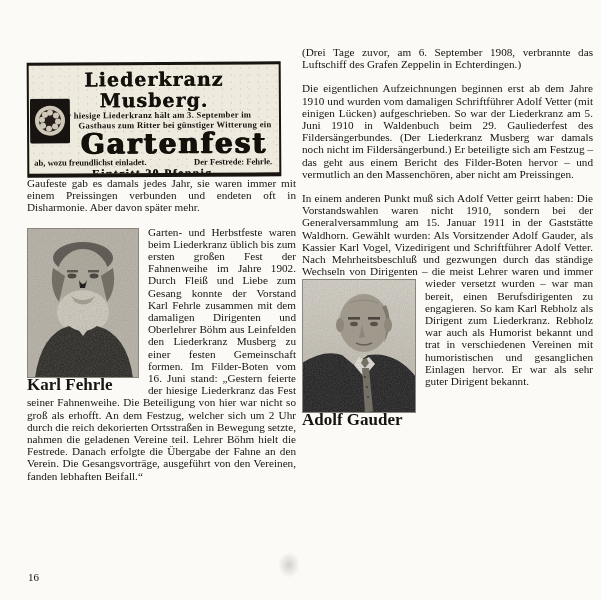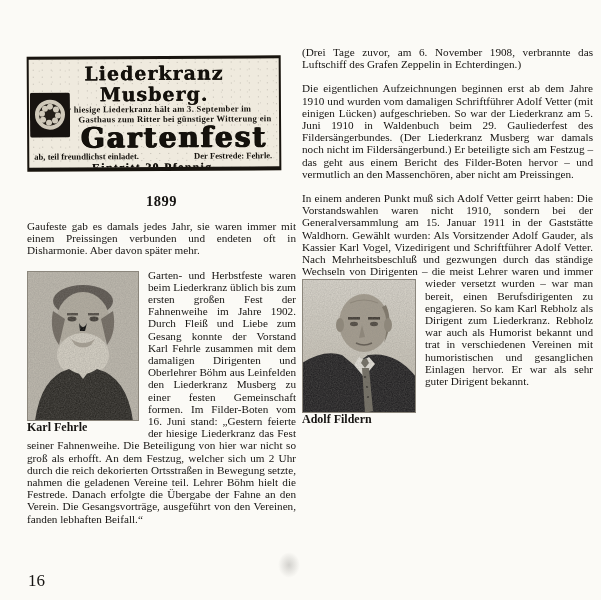--- a/index.html
+++ b/index.html
@@ -3,21 +3,21 @@
 <meta charset="utf-8">
 <style>
   html,body{margin:0;padding:0;}
   body{
     width:601px;height:600px;position:relative;overflow:hidden;
     background:#fbfaf6;color:#161412;
     font-family:"Liberation Serif", serif;
     -webkit-font-smoothing:antialiased;
   }
   .col{position:absolute;text-align:justify;font-size:11.2px;line-height:12.2px;}
-  #left-col{left:27px;top:56px;width:269px;}
+  #left-col{left:27px;top:62px;width:269px;}
   #right-col{left:302px;top:46px;width:291px;}
   p{margin:0;}
   .gap{margin-top:12px;}
 
   
   .clipping{
     position:relative;width:244px;height:101px;
     border:solid #18140f;border-width:3px 2px 4px 2px;
     background:#efeade;
     background-image:
@@ -47,23 +47,23 @@
   .emblem{position:absolute;left:1px;top:33px;width:40px;height:45px;}
 
   
   .year-heading{
     text-align:center;font-weight:bold;font-size:14.5px;line-height:16px;
     margin-top:22px;margin-bottom:11px;letter-spacing:.5px;
   }
   .figure{float:left;margin:2px 9px 2px 0;}
   .figure svg{display:block;}
   .fig-caption{
-    text-align:right;font-weight:bold;font-size:12px;line-height:13px;margin-top:3px;
+    text-align:right;font-weight:bold;font-size:17px;line-height:13px;margin-top:3px;
   }
-  #page-number{position:absolute;left:28px;top:571px;font-size:17px;}
+  #page-number{position:absolute;left:28px;top:571px;font-size:11px;}
   .smudge{position:absolute;left:278px;top:552px;width:22px;height:26px;
     background:radial-gradient(ellipse at center, rgba(90,88,84,.25), rgba(90,88,84,0) 70%);}
 </style>
 </head>
 <body>
 
 <div id="left-col" class="col">
 
   <div class="clipping">
     <svg class="emblem" viewBox="0 0 40 45">
@@ -80,27 +80,26 @@
         <circle cx="12" cy="21" r="3"></circle>
           <circle cx="15" cy="16" r="3"></circle>
       </g>
       <circle cx="20" cy="22" r="4" fill="#241f19"></circle>
     </svg>
     <div class="clip-title">Liederkranz Musberg.</div>
     <div class="clip-sub">Der hiesige Liederkranz hält am 3. September im</div>
     <div class="clip-sub clip-sub2">Gasthaus zum Ritter bei günstiger Witterung ein</div>
     <div class="clip-headline">Gartenfest</div>
     <div class="clip-notes">
-      <span>ab, teil freundlichst einladet.</span>
+      <span>ab, wozu freundlichst einladet.</span>
       <span>Der Festrede: Fehrle.</span>
     </div>
     <div class="clip-footer">Eintritt 20 Pfennig.</div>
   </div>
 
-  <div class="year-heading">1899</div>
 
   <p>Gaufeste gab es damals jedes Jahr, sie waren immer mit einem Preissingen verbunden und endeten oft in Disharmonie. Aber davon später mehr.</p>
 
   <p class="gap"><span class="figure"><svg width="112" height="150" viewBox="0 0 112 150" preserveAspectRatio="none">
       <defs>
         <filter id="grain1" x="0" y="0" width="100%" height="100%">
           <feTurbulence type="fractalNoise" baseFrequency="0.8" numOctaves="2" stitchTiles="stitch"></feTurbulence>
           <feColorMatrix type="matrix" values="0 0 0 0 0.25  0 0 0 0 0.24  0 0 0 0 0.22  0 0 0 0.45 0"></feColorMatrix>
         </filter>
       </defs>
@@ -118,21 +117,21 @@
       <ellipse cx="56" cy="84" rx="26" ry="22" fill="#d9d4c8"></ellipse>
       <path d="M44 68 q12 8 24 0 l-4 6 q-8 5 -16 0 z" fill="#aaa396"></path>
       <path d="M8 150 q6 -44 34 -52 q14 10 28 0 q30 8 36 52 z" fill="#23211d"></path>
       <path d="M50 100 l6 8 l6 -8 l-4 -4 q-2 2 -4 0 z" fill="#d6d1c5"></path>
       <rect width="112" height="150" filter="url(#grain1)"></rect>
       <rect x="0" y="0" width="112" height="150" fill="none" stroke="#8b867c" stroke-width="2"></rect>
     </svg><span class="fig-caption">Karl Fehrle</span></span><span>Garten- und Herbstfeste waren beim Liederkranz üblich bis zum ersten großen Fest der Fahnenweihe im Jahre 1902. Durch Fleiß und Liebe zum Gesang konnte der Vorstand Karl Fehrle zusammen mit dem damaligen Dirigenten und Oberlehrer Böhm aus Leinfelden den Liederkranz Musberg zu einer festen Gemeinschaft formen. Im Filder-Boten vom 16. Juni stand: „Gestern feierte der hiesige Liederkranz das Fest seiner Fahnenweihe. Die Beteiligung von hier war nicht so groß als erhofft. An dem Festzug, welcher sich um 2 Uhr durch die reich dekorierten Ortsstraßen in Bewegung setzte, nahmen die geladenen Vereine teil. Lehrer Böhm hielt die Festrede. Danach erfolgte die Übergabe der Fahne an den Verein. Die Gesangsvorträge, ausgeführt von den Vereinen, fanden lebhaften Beifall.“</span></p>
 </div>
 
 <div id="right-col" class="col">
-  <p>(Drei Tage zuvor, am 6. November 1908, verbrannte das Luftschiff des Grafen Zeppelin in Echterdingen.)</p>
+  <p>(Drei Tage zuvor, am 6. September 1908, verbrannte das Luftschiff des Grafen Zeppelin in Echterdingen.)</p>
   <p class="gap">Die eigentlichen Aufzeichnungen beginnen erst ab dem Jahre 1910 und wurden vom damaligen Schriftführer Adolf Vetter (mit einigen Lücken) aufgeschrieben. So war der Liederkranz am 5. Juni 1910 in Waldenbuch beim 29. Gauliederfest des Fildersängerbundes. (Der Liederkranz Musberg war damals noch nicht im Fildersängerbund.) Er beteiligte sich am Festzug – das geht aus einem Bericht des Filder-Boten hervor – und vermutlich an den Massenchören, aber nicht am Preissingen.</p>
 
   <p class="gap"><span>In einem anderen Punkt muß sich Adolf Vetter geirrt haben: Die Vorstandswahlen waren nicht 1910, sondern bei der Generalversammlung am 15. Januar 1911 in der Gaststätte Waldhorn. Gewählt wurden: Als Vorsitzender Adolf Gauder, als Kassier Karl Vogel, Vizedirigent und Schriftführer Adolf Vetter. Nach Mehrheitsbeschluß und gezwungen durch das ständige Wechseln von Dirigenten – die meist Lehrer </span><span class="figure"><svg width="114" height="134" viewBox="0 0 114 134" preserveAspectRatio="none">
       <defs>
         <linearGradient id="bg2" x1="0" y1="0" x2="0" y2="1">
           <stop offset="0" stop-color="#dcd8cf"></stop>
           <stop offset="1" stop-color="#c3beb1"></stop>
         </linearGradient>
         <filter id="grain2" x="0" y="0" width="100%" height="100%">
           <feTurbulence type="fractalNoise" baseFrequency="0.85" numOctaves="2" stitchTiles="stitch"></feTurbulence>
@@ -153,17 +152,17 @@
       <path d="M48 24 q14 -6 28 0" stroke="#8f8779" stroke-width="1.2" fill="none"></path>
       <path d="M0 134 L0 84 q22 -14 40 -8 l12 10 l14 -10 q28 -4 48 22 l0 36 z" fill="#1c1b1d"></path>
       <path d="M52 86 l10 12 l11 -13 l-6 -7 q-5 4 -10 0 z" fill="#e9e6de"></path>
       <path d="M59 84 l4 5 l4 -5 l-2 -4 l-4 0 z" fill="#6e6a5f"></path>
       <path d="M60 89 l3 45 l8 -2 l-4 -43 z" fill="#6e6a5f"></path>
       <circle cx="63" cy="98" r="1.1" fill="#34312b"></circle>
       <circle cx="65" cy="108" r="1.1" fill="#34312b"></circle>
       <circle cx="66" cy="118" r="1.1" fill="#34312b"></circle>
       <rect width="114" height="134" filter="url(#grain2)"></rect>
       <rect x="0" y="0" width="114" height="134" fill="none" stroke="#8b867c" stroke-width="2"></rect>
-    </svg><span class="fig-caption">Adolf Fildern</span></span><span>waren und immer wieder versetzt wurden – war man bereit, einen Berufsdirigenten zu engagieren. So kam Karl Rebholz als Dirigent zum Liederkranz. Rebholz war auch als Humorist bekannt und trat in verschiedenen Vereinen mit humoristischen und gesanglichen Einlagen hervor. Er war als sehr guter Dirigent bekannt.</span></p>
+    </svg><span class="fig-caption">Adolf Gauder</span></span><span>waren und immer wieder versetzt wurden – war man bereit, einen Berufsdirigenten zu engagieren. So kam Karl Rebholz als Dirigent zum Liederkranz. Rebholz war auch als Humorist bekannt und trat in verschiedenen Vereinen mit humoristischen und gesanglichen Einlagen hervor. Er war als sehr guter Dirigent bekannt.</span></p>
 </div>
 
 <div id="page-number">16</div>
 <div class="smudge"></div>
 
 </body></html>

